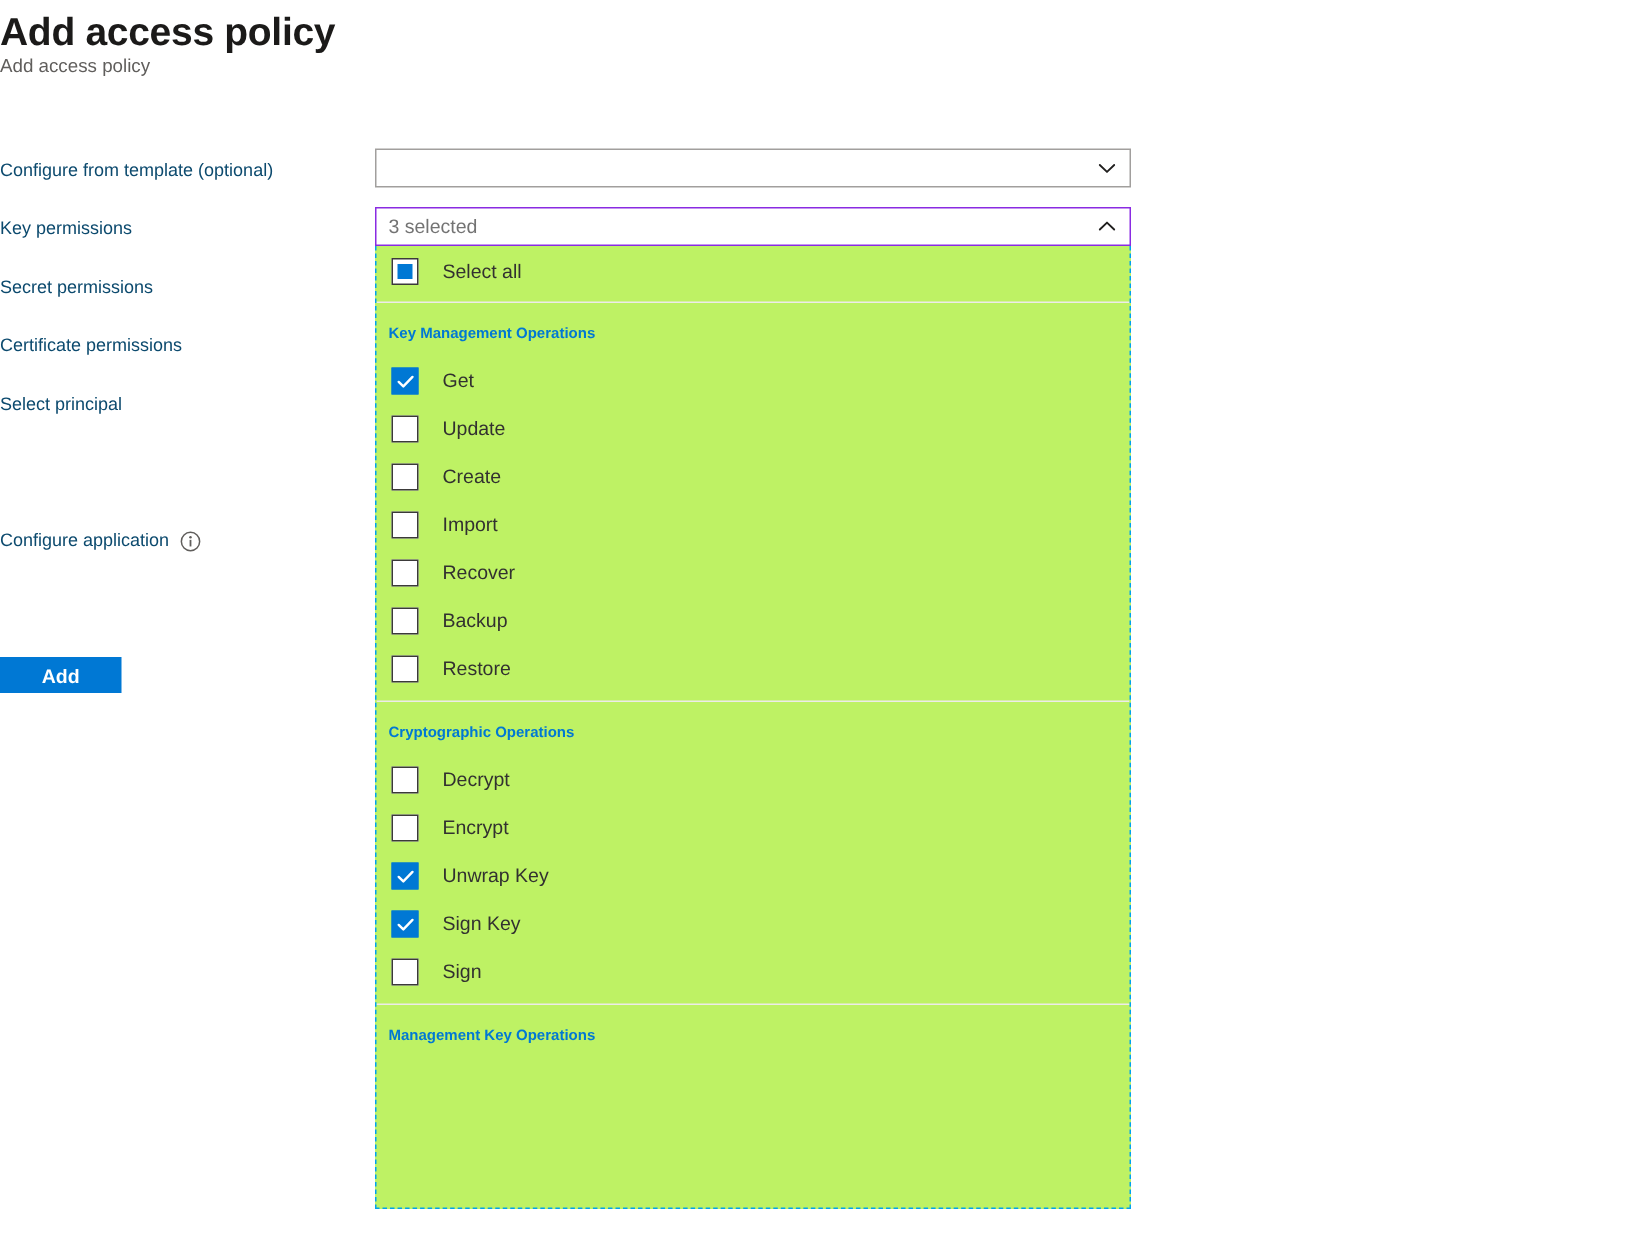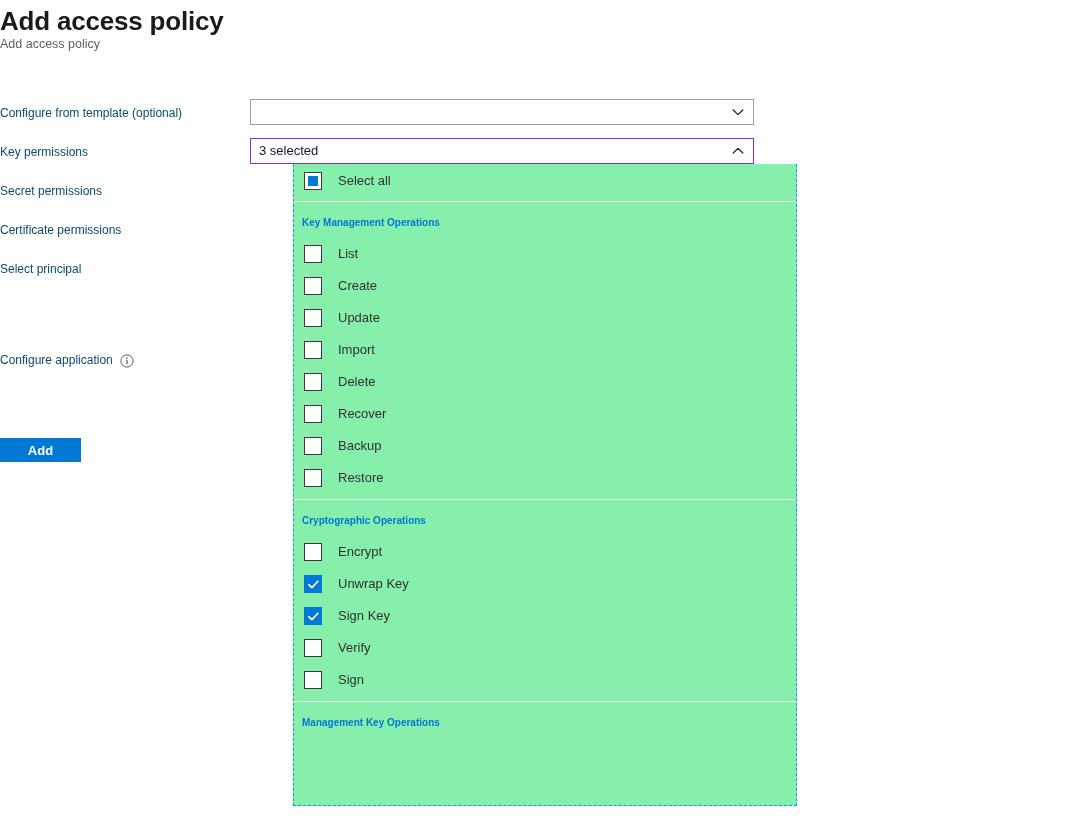--- a/index.html
+++ b/index.html
@@ -42,46 +42,45 @@
   
   .field-col { position: absolute; left: 250px; width: 504px; }
 
   .combo {
     position: relative;
     width: 504px; height: 26px;
     background: #ffffff;
     border: 1px solid #a19f9d;
     display: flex; align-items: center;
     padding: 0 30px 0 8px;
-    font-size: 13px; color: #0f172a;
+    font-size: 13px; color: #737373;
     cursor: pointer;
   }
   .combo.focused { border: 1px solid #8a2be2; }
   .combo .combo-text {
     flex: 1; overflow: hidden; text-overflow: ellipsis; white-space: nowrap;
     line-height: 24px;
   }
   .combo .chev {
     position: absolute; right: 8px; top: 50%;
     transform: translateY(-50%);
     width: 14px; height: 14px;
     display: flex; align-items: center; justify-content: center;
   }
   .combo .chev svg { display: block; }
 
   
   .dropdown-panel {
     position: absolute;
     left: 250px; top: 164px;
     width: 504px; height: 642px;
-    background: #86efac;
+    background: #bef264;
     border: 1.5px dashed #00a2ed;
     border-top: none;
     overflow: hidden;
-    margin-left: 43px;
   }
   .dd-inner { padding: 0; }
 
   .dd-row {
     display: flex; align-items: center;
     height: 32px;
     padding-left: 10px;
     cursor: pointer;
   }
   .dd-row.selectall { height: 30px; margin-top: 2px; }
@@ -182,53 +181,57 @@
 
   <div class="dropdown-panel">
     <div class="dd-inner" id="dd-inner">
         <div class="dd-row selectall">
           <span class="cbx indeterminate"></span>
           <span class="dd-label">Select all</span>
         </div>
         <div class="dd-divider"></div>
         <div class="dd-group-title">Key Management Operations</div>
         <div class="dd-row">
-          <span class="cbx"></span>
-          <span class="dd-label">List</span>
+          <span class="cbx checked">
+            <svg width="13" height="13" viewBox="0 0 13 13">
+              <path d="M1.8 6.6 L4.9 9.6 L11 3.3" fill="none" stroke="#ffffff" stroke-width="1.6" stroke-linecap="round" stroke-linejoin="round"></path>
+            </svg>
+          </span>
+          <span class="dd-label">Get</span>
+        </div>
+        <div class="dd-row">
+          <span class="cbx"></span>
+          <span class="dd-label">Update</span>
         </div>
         <div class="dd-row">
           <span class="cbx"></span>
           <span class="dd-label">Create</span>
         </div>
         <div class="dd-row">
           <span class="cbx"></span>
-          <span class="dd-label">Update</span>
-        </div>
-        <div class="dd-row">
-          <span class="cbx"></span>
           <span class="dd-label">Import</span>
-        </div>
-        <div class="dd-row">
-          <span class="cbx"></span>
-          <span class="dd-label">Delete</span>
         </div>
         <div class="dd-row">
           <span class="cbx"></span>
           <span class="dd-label">Recover</span>
         </div>
         <div class="dd-row">
           <span class="cbx"></span>
           <span class="dd-label">Backup</span>
         </div>
         <div class="dd-row">
           <span class="cbx"></span>
           <span class="dd-label">Restore</span>
         </div>
         <div class="dd-divider"></div>
         <div class="dd-group-title">Cryptographic Operations</div>
+        <div class="dd-row">
+          <span class="cbx"></span>
+          <span class="dd-label">Decrypt</span>
+        </div>
         <div class="dd-row">
           <span class="cbx"></span>
           <span class="dd-label">Encrypt</span>
         </div>
         <div class="dd-row">
           <span class="cbx checked">
             <svg width="13" height="13" viewBox="0 0 13 13">
               <path d="M1.8 6.6 L4.9 9.6 L11 3.3" fill="none" stroke="#ffffff" stroke-width="1.6" stroke-linecap="round" stroke-linejoin="round"></path>
             </svg>
           </span>
@@ -237,24 +240,20 @@
         <div class="dd-row">
           <span class="cbx checked">
             <svg width="13" height="13" viewBox="0 0 13 13">
               <path d="M1.8 6.6 L4.9 9.6 L11 3.3" fill="none" stroke="#ffffff" stroke-width="1.6" stroke-linecap="round" stroke-linejoin="round"></path>
             </svg>
           </span>
           <span class="dd-label">Sign Key</span>
         </div>
         <div class="dd-row">
           <span class="cbx"></span>
-          <span class="dd-label">Verify</span>
-        </div>
-        <div class="dd-row">
-          <span class="cbx"></span>
           <span class="dd-label">Sign</span>
         </div>
         <div class="dd-divider"></div>
         <div class="dd-group-title">Management Key Operations</div>
         <div class="dd-row"></div>
       </div>
   </div>
 
   <button class="add-button">Add</button>
 

